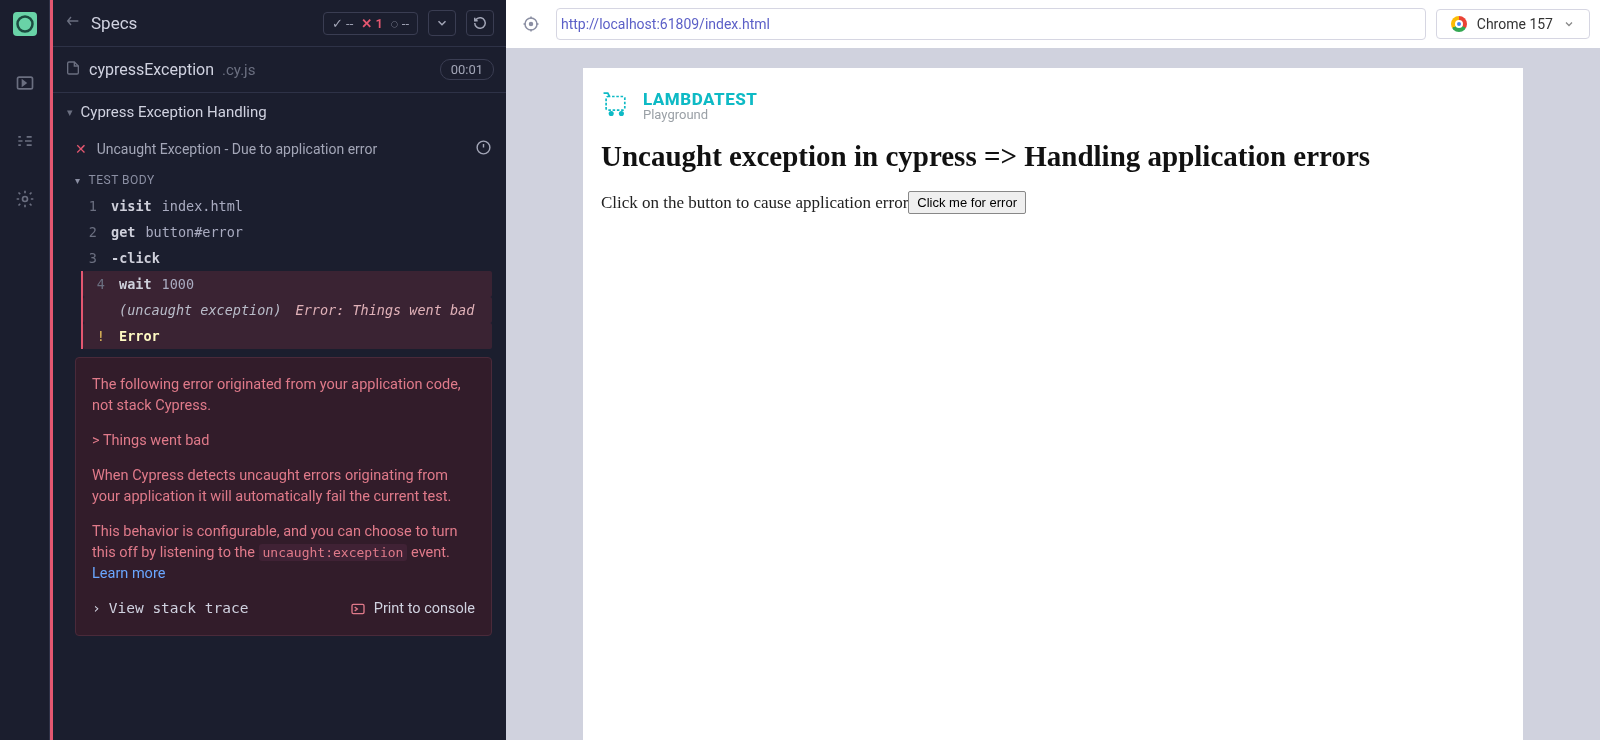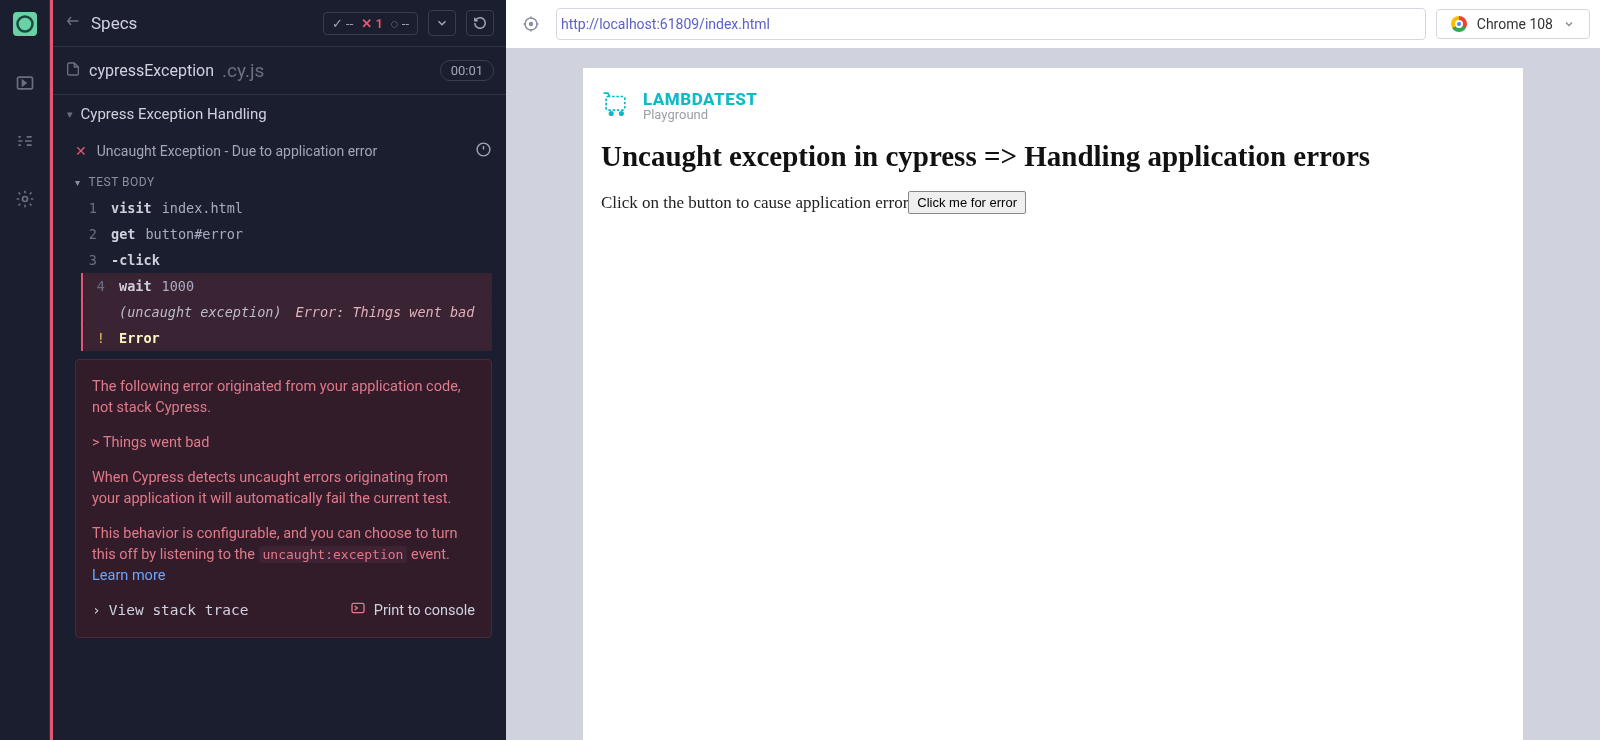--- a/index.html
+++ b/index.html
@@ -17,21 +17,21 @@
   .panel-header .title { font-size: 17px; color:#d0d2e0; flex:1; }
   .stat-box { border:1px solid #3a3d52; border-radius:4px; padding:3px 8px; display:flex; align-items:center; gap:8px; font-size:13px; }
   .stat-box .pass { color:#a3a6b7; }
   .stat-box .fail { color:#e45770; font-weight:600; }
   .stat-box .pend { color:#a3a6b7; }
   .mini-btn { border:1px solid #3a3d52; border-radius:4px; width:28px; height:26px; display:flex; align-items:center; justify-content:center; color:#a3a6b7; }
 
   .file-row { display:flex; align-items:center; padding:12px 12px; border-bottom:1px solid #2e3247; gap:8px; }
   .file-row .file-ico { color:#6b6f80; }
   .file-row .fname { color:#d0d2e0; font-size:16px;text-align:center; }
-  .file-row .fext { color:#6b6f80; font-size:19px; }
+  .file-row .fext { color:#6b6f80; font-size:15px; }
   .file-row .timer { margin-left:auto; border:1px solid #3a3d52; border-radius:10px; padding:2px 10px; font-size:13px; color:#a3a6b7; }
 
   .suite { padding:10px 14px; display:flex; align-items:center; gap:8px; font-size:15px; color:#d0d2e0; }
   .suite .chev { color:#6b6f80; font-size:11px; }
 
   .test-row { padding:8px 14px 8px 22px; display:flex; align-items:center; gap:10px; font-size:14px; color:#a3a6b7; }
   .test-row .x { color:#e45770; }
   .test-row .warn { margin-left:auto; color:#a3a6b7; }
 
   .body-label { padding:6px 14px 6px 22px; font-size:12px; letter-spacing:0.5px; color:#8b8fa3; display:flex; align-items:center; gap:8px;}
@@ -49,21 +49,21 @@
   .cmd.bang .n { color:#e8c05a; }
   .cmd.bang .k { color:#fef9c3; font-weight:700;text-align:center; }
   .err-leftbar { border-left:2px solid #e45770; margin-left:6px; }
 
   .errbox { background:#321c2a; border:1px solid #4a2a3a; margin:8px 14px 8px 22px; padding:16px; border-radius:4px; font-size:14.5px; color:#e07a8a; line-height:1.45; }
   .errbox p { margin-bottom:14px; }
   .errbox .code { font-family:"Menlo","Consolas",monospace; background:#402235; padding:1px 4px; border-radius:3px; font-size:13px; }
   .errbox a { color:#6aa6ff; text-decoration:none; }
   .err-actions { display:flex; align-items:center; gap:14px; margin-top:6px; font-size:14.5px; }
   .err-actions .stack { color:#d0d2e0; font-family:"Menlo","Consolas",monospace; display:flex; align-items:center; gap:8px; }
-  .err-actions .print { margin-left:auto; color:#d0d2e0; display:flex; align-items:flex-start; gap:8px; }
+  .err-actions .print { margin-left:auto; color:#d0d2e0; display:flex; align-items:center; gap:8px; }
 
   
   .aut { flex:1; background:#d0d2de; display:flex; flex-direction:column; }
   .aut-bar { display:flex; align-items:center; padding:8px 10px; gap:10px; background:#fff; }
   .url-box { flex:1; border:1px solid #d6d6e2; border-radius:4px; padding:7px 4px; color:#5b5fc7; font-size:14px; background:#fff; }
   .target-btn { width:30px; height:30px; display:flex; align-items:center; justify-content:center; color:#8b8fa3; }
   .browser-btn { border:1px solid #d6d6e2; border-radius:4px; padding:6px 14px; display:flex; align-items:center; gap:10px; color:#333; font-size:14px; background:#fff; }
   .chrome-dot { width:16px; height:16px; border-radius:50%; background: conic-gradient(#ea4335 0 120deg,#34a853 120deg 240deg,#fbbc05 240deg 360deg); position:relative; }
   .chrome-dot::after { content:""; position:absolute; inset:4px; background:#4285f4; border-radius:50%; border:2px solid #fff; }
 
@@ -228,21 +228,21 @@
     <div class="target-btn">
       <svg width="18" height="18" viewBox="0 0 24 24" stroke="currentColor" fill="none" stroke-width="2">
           <circle cx="12" cy="12" r="8"></circle>
           <circle cx="12" cy="12" r="2" fill="currentColor"></circle>
           <path d="M12 2v3M12 19v3M2 12h3M19 12h3"></path>
         </svg>
     </div>
     <div class="url-box">http://localhost:61809/index.html</div>
     <div class="browser-btn">
       <span class="chrome-dot"></span>
-      <span>Chrome 108</span>
+      <span>Chrome 157</span>
       <svg width="12" height="12" viewBox="0 0 24 24" stroke="#888" fill="none" stroke-width="2.5">
           <path d="M6 9l6 6 6-6"></path>
         </svg>
     </div>
   </div>
   <div class="aut-body">
     <div class="page">
       <div class="lt-logo">
         <svg class="lt-mark" viewBox="0 0 40 40">
           <rect x="6" y="10" width="22" height="16" rx="2" fill="none" stroke="#0ebac5" stroke-width="2" stroke-dasharray="3 2"></rect>

